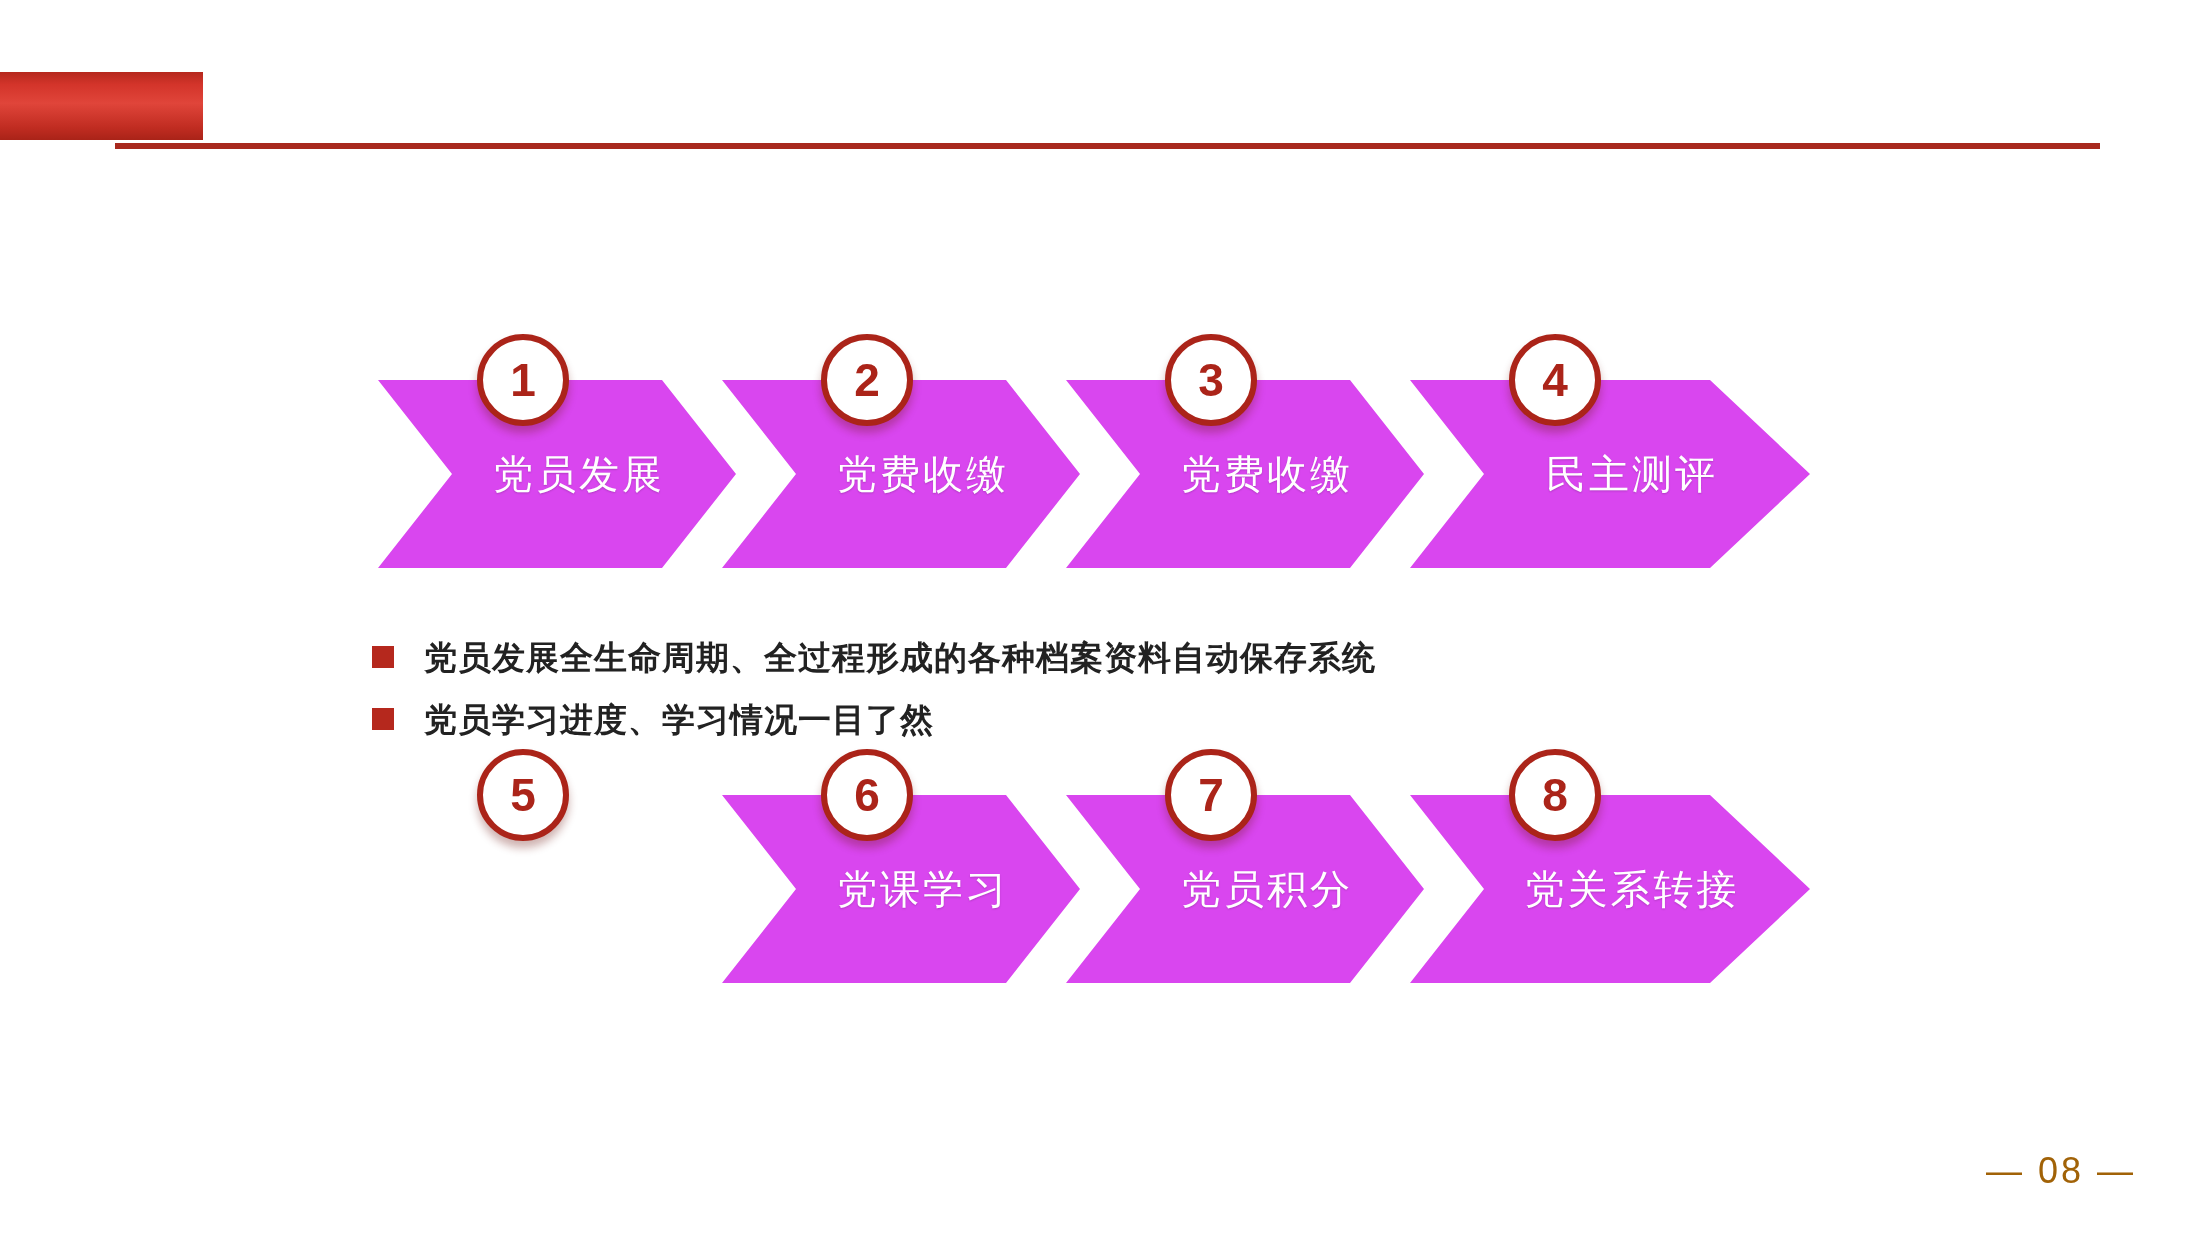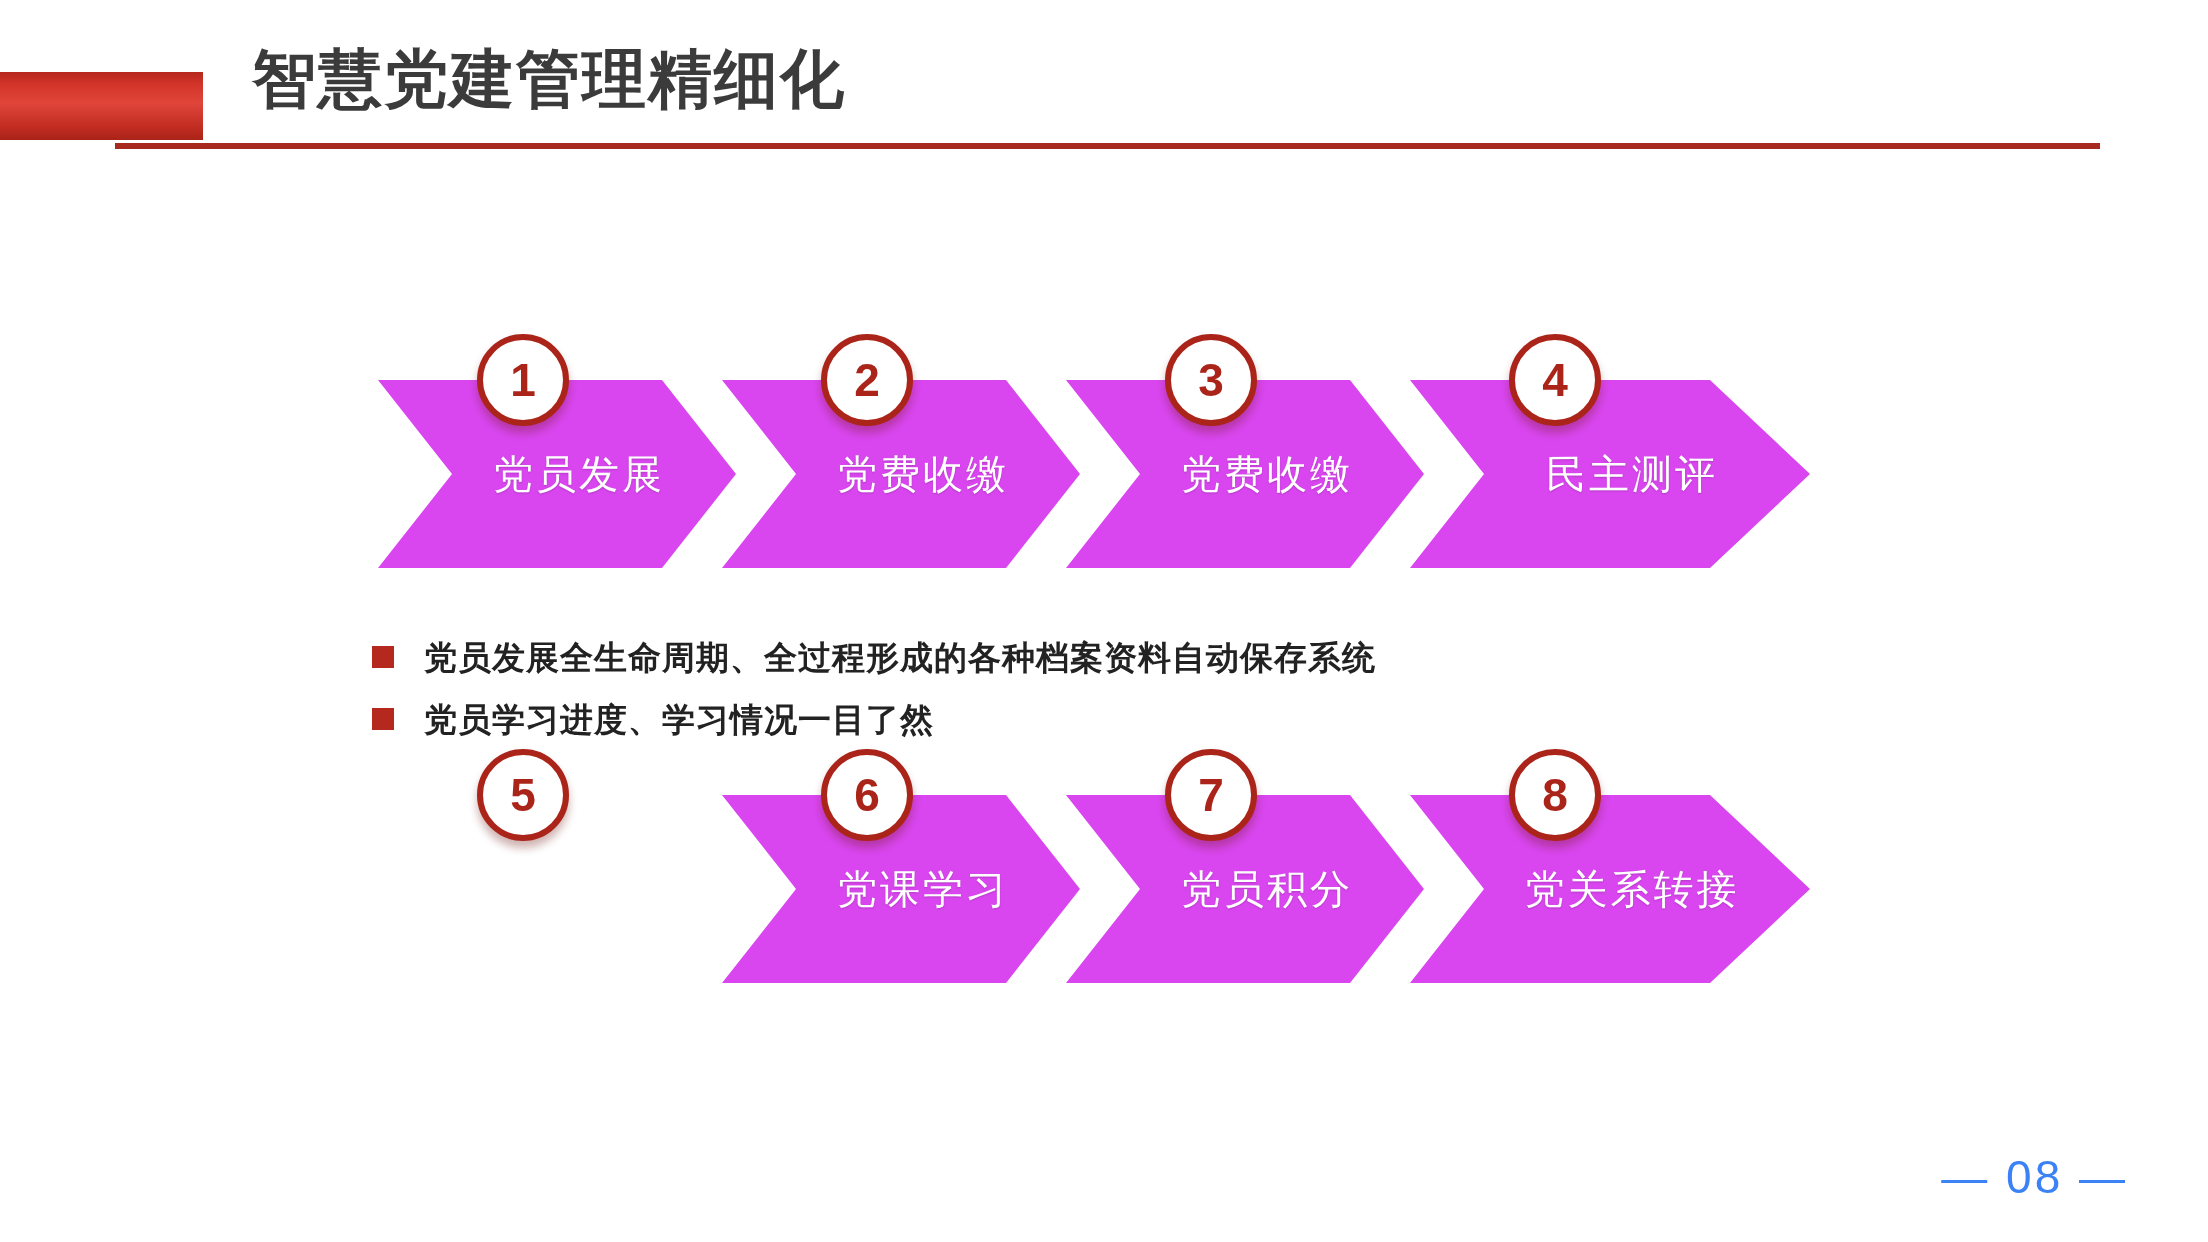--- a/index.html
+++ b/index.html
@@ -156,36 +156,35 @@
     font-weight: bold;
     color: #222222;
     letter-spacing: 1px;
     white-space: nowrap;
     line-height: 1;
   }
 
   
   #page-number {
     position: absolute;
-    right: 80px;
+    right: 72px;
     top: 1150px;
-    font-size: 46px;
-    color: #3b82f6;
+    font-size: 36px;
+    color: #a16207;
     letter-spacing: 3px;
     white-space: nowrap;
   }
 </style>
 </head>
 <body>
 
 <div id="slide">
 
   <div id="header-block"></div>
 
-  <div id="page-title">智慧党建管理精细化</div>
 
   <div id="header-rule"></div>
 
   <div class="chevron-row" id="row-1">
 
     <div class="chevron seg chev-1">
       <span class="chev-label">党员发展</span>
     </div>
     <div class="chevron seg chev-2">
       <span class="chev-label">党费收缴</span>

